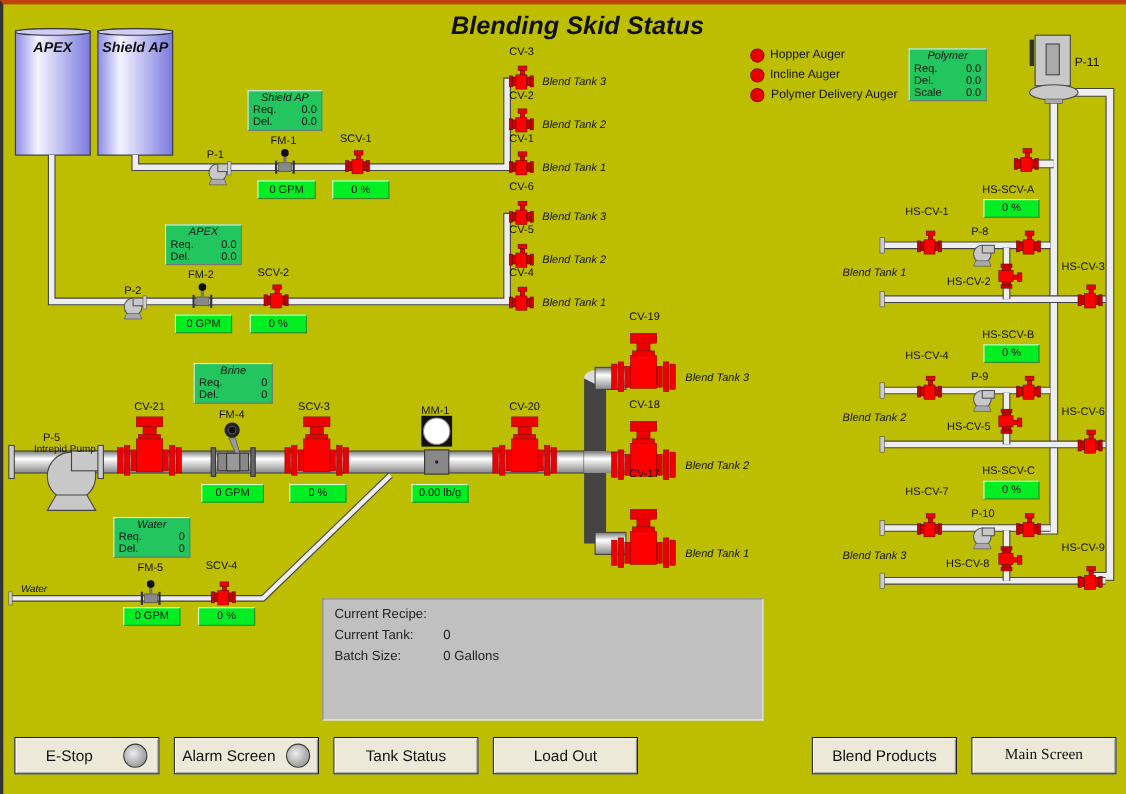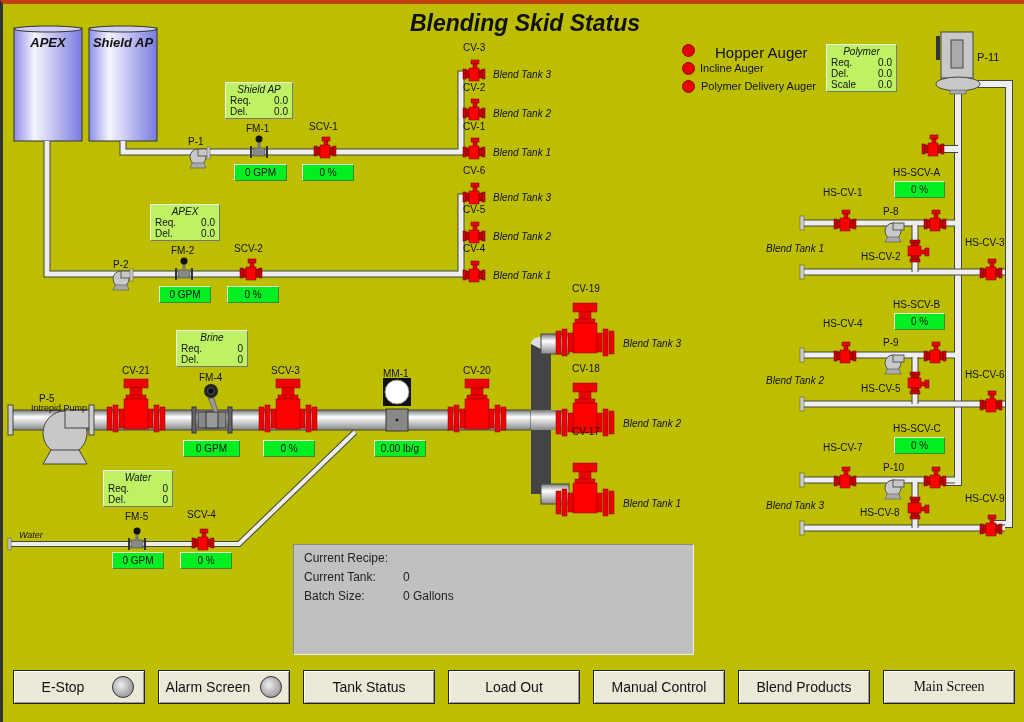--- a/index.html
+++ b/index.html
@@ -5,21 +5,21 @@
   * { box-sizing: border-box; margin: 0; padding: 0; }
   html, body { width: 1024px; height: 722px; overflow: hidden; background: #bfbf00; font-family: "Liberation Sans", sans-serif; }
   #screen { position: relative; width: 1024px; height: 722px; background: #bebe00; border-left: 3px solid #333; border-top: 4px solid #c2410c; }
   svg#pid { position: absolute; left: 0; top: 0; width: 1024px; height: 722px; }
   .abs { position: absolute; }
   .title { left: 0; width: 1044px; top: 6px; text-align: center; font-size: 23px; font-weight: bold; font-style: italic; color: #111; }
   .lbl { position: absolute; font-size: 10px; color: #111; white-space: nowrap; }
   .tank-lbl { font-size: 10px; font-style: italic; color: #111; white-space: nowrap; position: absolute; }
   .tank-name { position: absolute; font-size: 13px; font-weight: bold; font-style: italic; color: #111; text-align: center; white-space: nowrap; }
   .readout { position: absolute; background: #00ee22; border: 1px solid #dfffcf; border-right-color: #3a8a2a; border-bottom-color: #3a8a2a; font-size: 10px; color: #111; text-align: center; height: 17px; line-height: 16px; }
-  .infobox { position: absolute; background: #bef264; border: 1px solid #eee; border-right-color: #777; border-bottom-color: #777; font-size: 10px; color: #111; padding: 1px 4px; }
+  .infobox { position: absolute; background: #22c55e; border: 1px solid #eee; border-right-color: #777; border-bottom-color: #777; font-size: 10px; color: #111; padding: 1px 4px; }
   .infobox .ttl { text-align: center; font-style: italic; }
   .infobox .row { display: flex; justify-content: space-between; line-height: 11px; }
   .lamp { position: absolute; width: 13px; height: 13px; border-radius: 50%; background: #e80000; border: 1px solid #900; }
   .recipe { position: absolute; left: 290px; top: 540px; width: 401px; height: 111px; background: #c0c0c0; border: 1px solid #eee; border-top-color: #888; border-left-color: #888; padding: 4px 10px; font-size: 12px; color: #222; }
   .recipe .r { display: flex; height: 19px; line-height: 19px; }
   .recipe .k { width: 99px; }
   .btn { position: absolute; top: 666px; height: 34px; background: #ece9d8; border: 1px solid #222; box-shadow: inset 1px 1px 0 #fff, inset -1px -1px 0 #999; font-size: 14px; color: #111; display: flex; align-items: center; justify-content: center; cursor: pointer; }
   .btn .ind { width: 22px; height: 22px; border-radius: 50%; background: radial-gradient(circle at 40% 40%, #eee, #aaa 60%, #888); border: 1px solid #333; margin-left: 10px; }
   .btn .txt { }
 </style>
@@ -363,21 +363,21 @@
         <span>Del.</span>
         <span>0.0</span>
       </div>
   <div class="row">
         <span>Scale</span>
         <span>0.0</span>
       </div>
 </div>
 
 <div class="lamp" style="left:679px;top:40px;"></div>
-<div class="lbl" style="left:697px;top:40px;font-size:15px;margin-left:15px;">Hopper Auger</div>
+<div class="lbl" style="left:697px;top:40px;font-size:11px;">Hopper Auger</div>
 <div class="lamp" style="left:679px;top:58px;"></div>
 <div class="lbl" style="left:697px;top:58px;font-size:11px;">Incline Auger</div>
 <div class="lamp" style="left:679px;top:76px;"></div>
 <div class="lbl" style="left:698px;top:76px;font-size:11px;">Polymer Delivery Auger</div>
 
 <div class="lbl" style="left:974px;top:47px;font-size:11px;">P-11</div>
 
 <div class="lbl" style="left:890px;top:163px;">HS-SCV-A</div>
 <div class="readout" style="left:891px;top:177px;width:51px;">0 %</div>
 <div class="lbl" style="left:820px;top:183px;">HS-CV-1</div>
@@ -424,23 +424,20 @@
 <div class="btn" style="left:155px;width:132px;">
   <span class="txt">Alarm Screen</span>
   <span class="ind"></span>
 </div>
 <div class="btn" style="left:300px;width:132px;">
       <span>Tank Status</span>
     </div>
 <div class="btn" style="left:445px;width:132px;">
       <span>Load Out</span>
     </div>
-<div class="btn" style="left:590px;width:132px;">
-      <span>Manual Control</span>
-    </div>
 <div class="btn" style="left:735px;width:132px;">
       <span>Blend Products</span>
     </div>
 <div class="btn" style="left:880px;width:132px;font-family:Liberation Serif, serif;">
       <span>Main Screen</span>
     </div>
 
 </div>
 
 </body></html>

